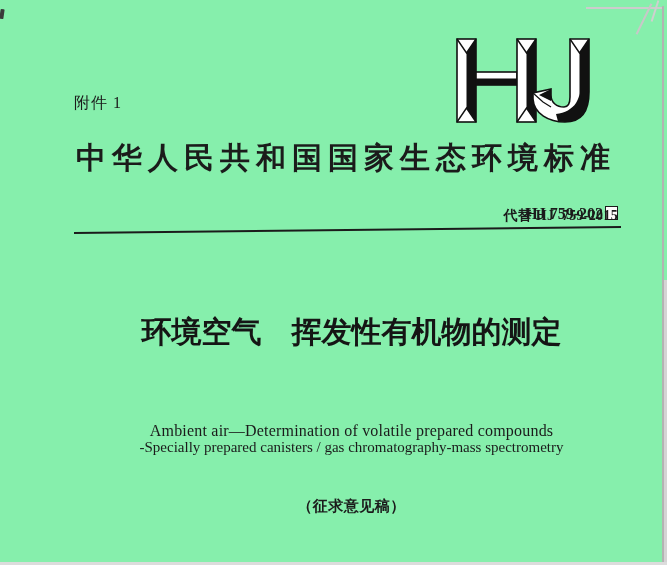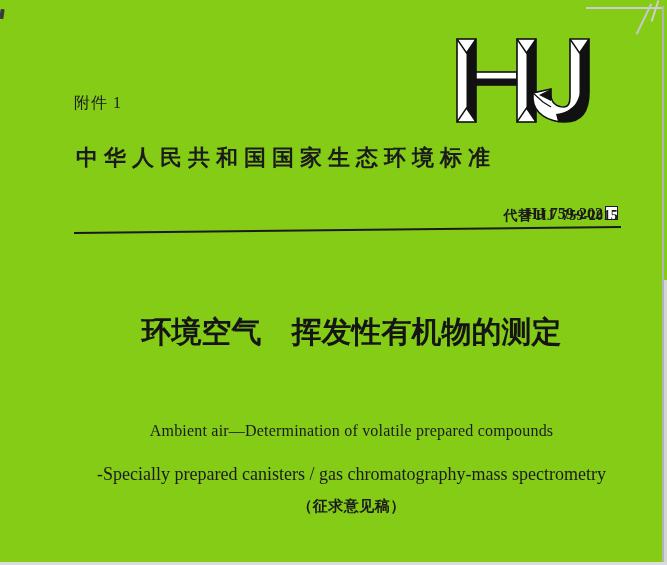--- a/index.html
+++ b/index.html
@@ -1,26 +1,26 @@
 <!DOCTYPE html>
 <html><head>
 <meta charset="utf-8">
 <style>
   html,body{margin:0;padding:0;background:#ffffff;}
   .page{
     position:relative;width:667px;height:565px;overflow:hidden;
-    background:#84cc16;color:#1b1b1b;
+    background:#86efac;color:#1b1b1b;
     font-family:"Liberation Serif", serif;
   }
   .abs{position:absolute;}
   .attachment{
     left:74px;top:93px;font-size:16px;letter-spacing:1px;white-space:pre;
   }
   .org-title{
-    left:76px;top:141px;font-size:22px;line-height:34px;font-weight:700;
+    left:76px;top:141px;font-size:30px;line-height:34px;font-weight:700;
     letter-spacing:6px;white-space:nowrap;
   }
   .std-no-row{
     right:49px;top:187px;font-size:16px;font-weight:700;white-space:pre;
     text-align:left;
   }
   .year-box{
     display:inline-block;width:11px;height:12px;border:1.6px solid #1b1b1b;
     margin-left:2px;vertical-align:-1px;background:#fcfcfb;
   }
@@ -30,21 +30,21 @@
   }
   .header-rule{
     left:74px;top:229px;width:547px;height:2.3px;background:#1b1b1b;
     transform:rotate(-0.62deg);transform-origin:center;
   }
   .centered-block{left:36px;width:631px;text-align:center;}
   .cn-title{top:313px;font-family:"Liberation Sans", sans-serif;font-weight:700;
     font-size:30px;line-height:38px;color:#151515;text-align:center;}
   .cn-title .line2{margin-top:5px;}
   .en-line1{top:421px;font-size:16px;line-height:20px;letter-spacing:0.2px;}
-  .en-line2{top:464px;font-size:18px;line-height:20px;}
+  .en-line2{top:437px;font-size:15px;line-height:20px;}
   .draft-note{top:496px;font-family:"Liberation Sans", sans-serif;
     font-size:15px;line-height:20px;font-weight:700;letter-spacing:0.5px;}
   .hj-logo{left:455px;top:37px;width:136px;height:86px;}
   
   .corner-mark{left:0;top:9px;width:4px;height:10px;background:#3a3a3a;
     border-radius:1px;transform:rotate(8deg);}
   .right-edge-line{left:662px;top:6px;width:2px;height:559px;background:#b3b3b3;}
   .right-edge-band{left:664px;top:280px;width:3px;height:285px;background:#d4d4d4;}
   .top-edge-line{left:586px;top:7px;width:76px;height:1.5px;background:#cccccc;}
   .streak1{left:643px;top:2px;width:2px;height:34px;background:#c8c8c8;transform:rotate(26deg);}

